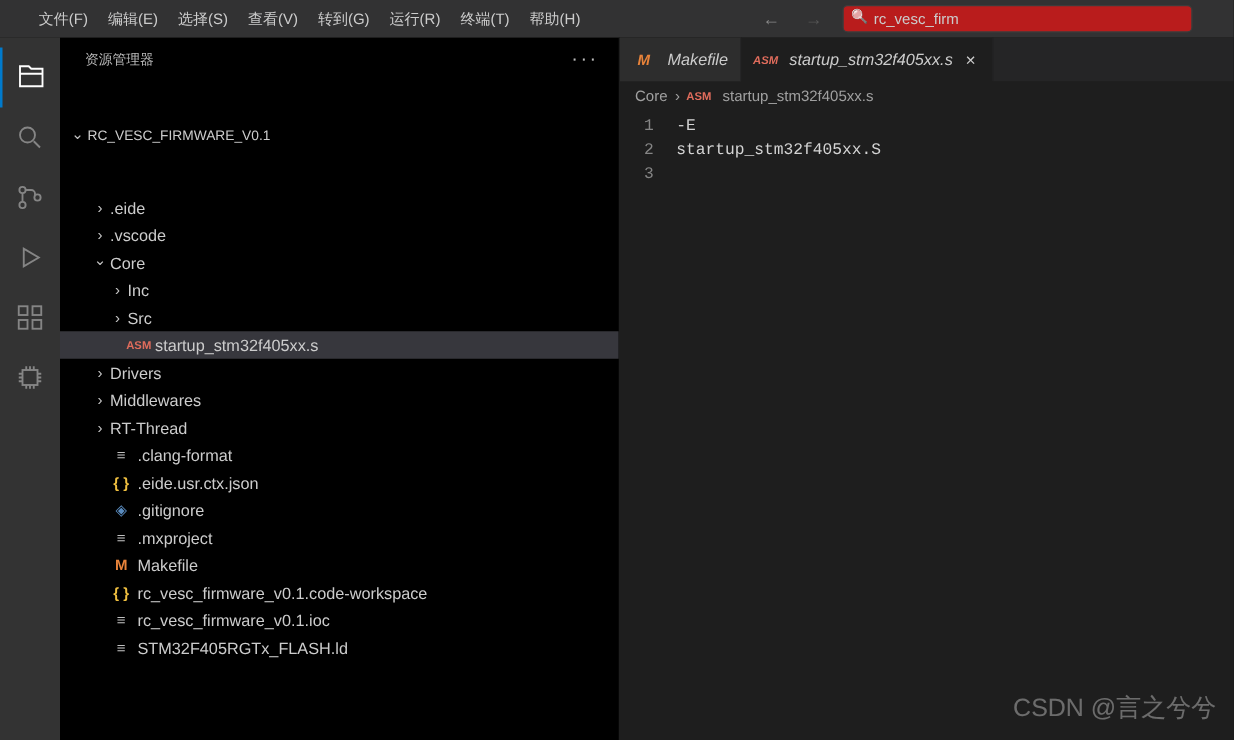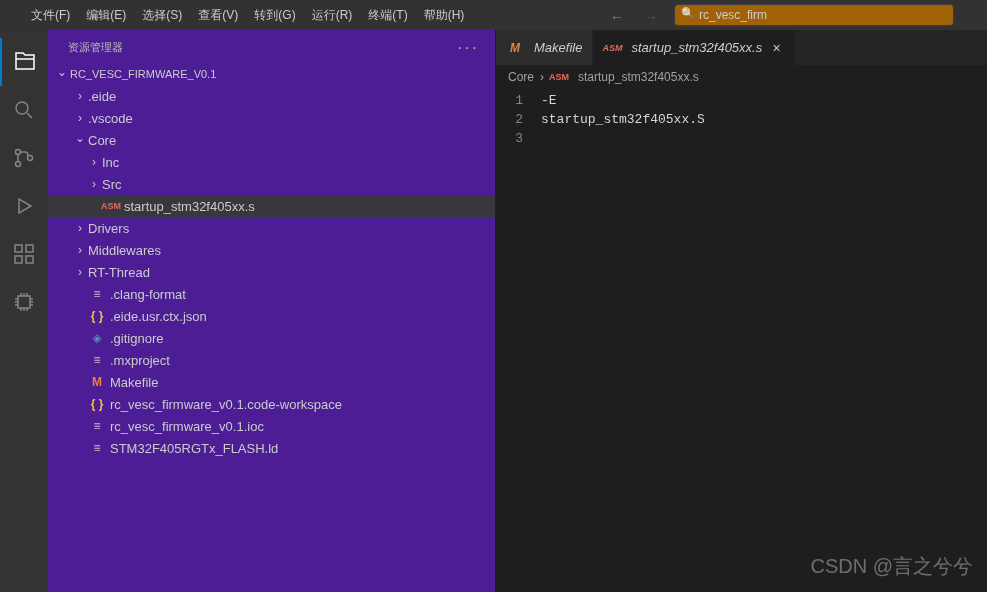--- a/index.html
+++ b/index.html
@@ -33,21 +33,21 @@
     .nav-area {
       display: flex;
       align-items: center;
       margin-left: auto;
       margin-right: 10px;
       gap: 12px;
     }
     .nav-arrow { color: #888; cursor: pointer; font-size: 14px; padding: 2px 4px; }
     .nav-arrow.disabled { color: #555; }
     .search-box {
-      background: #a16207;
+      background: #b91c1c;
       border: 1px solid #3c3c3c;
       border-radius: 4px;
       padding: 3px 8px 3px 24px;
       color: #ccc;
       font-size: 12px;
       width: 280px;
       position: relative;
     }
     .search-box::before {
       content: "🔍";
@@ -81,25 +81,26 @@
       cursor: pointer;
       position: relative;
     }
     .activity-icon.active {
       color: #ffffff;
       border-left: 2px solid #007acc;
     }
     .activity-icon svg { width: 24px; height: 24px; }
     .sidebar {
       width: 448px;
-      background: #4c1d95;
+      background: #000000;
       display: flex;
       flex-direction: column;
       flex-shrink: 0;
       border-right: 1px solid #1e1e1e;
+      gap: 35px;
     }
     .sidebar-header {
       height: 35px;
       display: flex;
       align-items: center;
       justify-content: space-between;
       padding: 0 16px 0 20px;
       color: #bbbbbb;
       font-size: 11px;
     }

